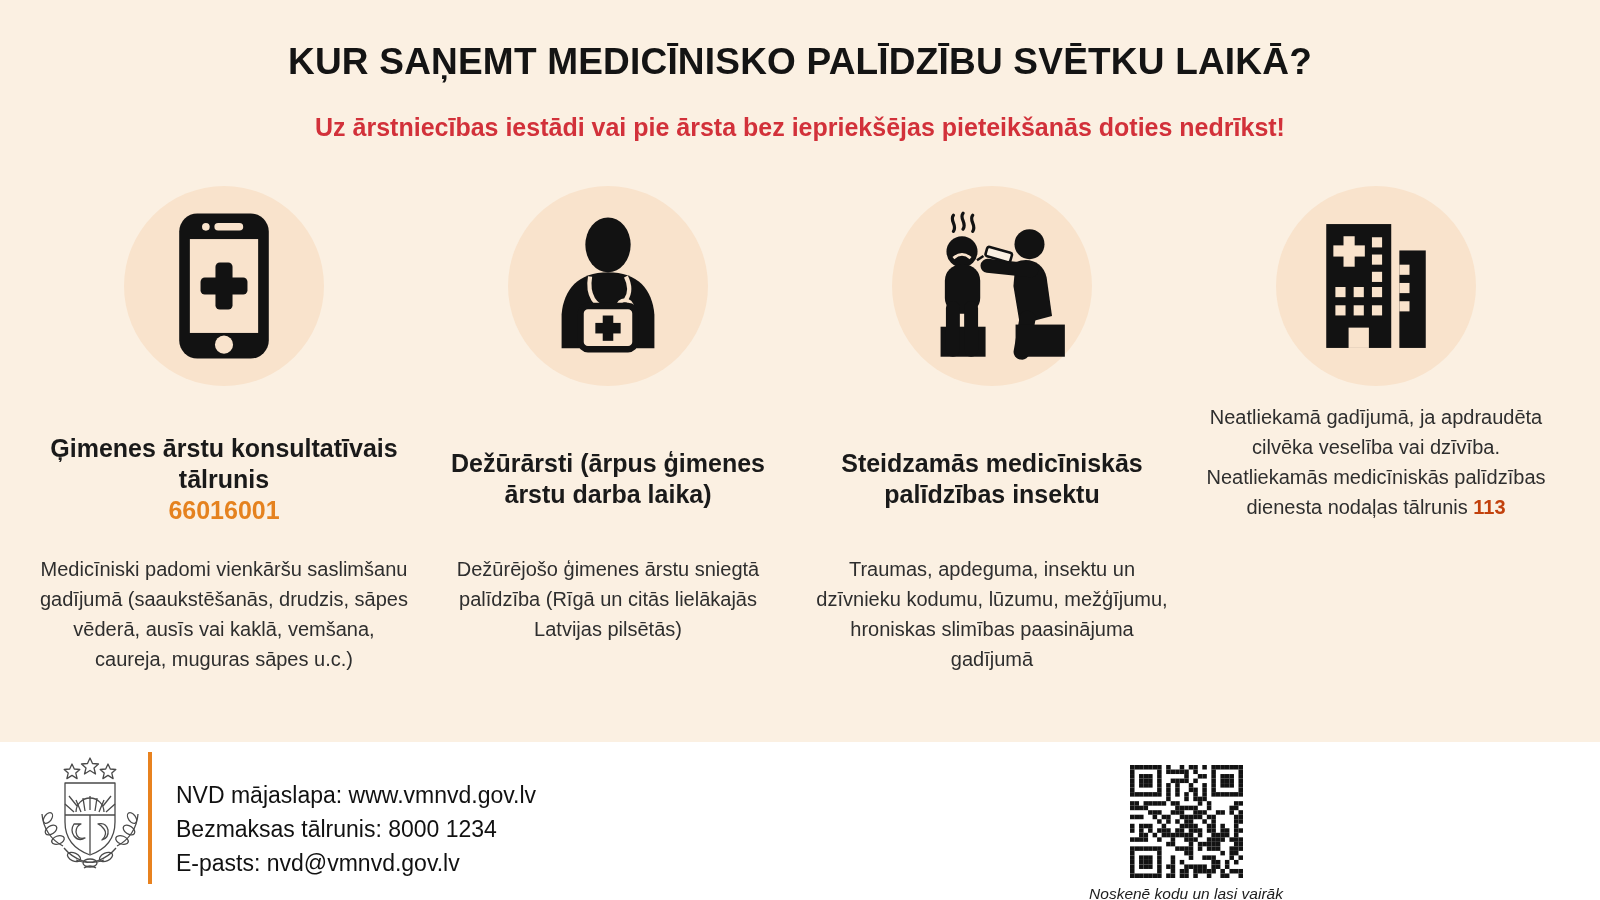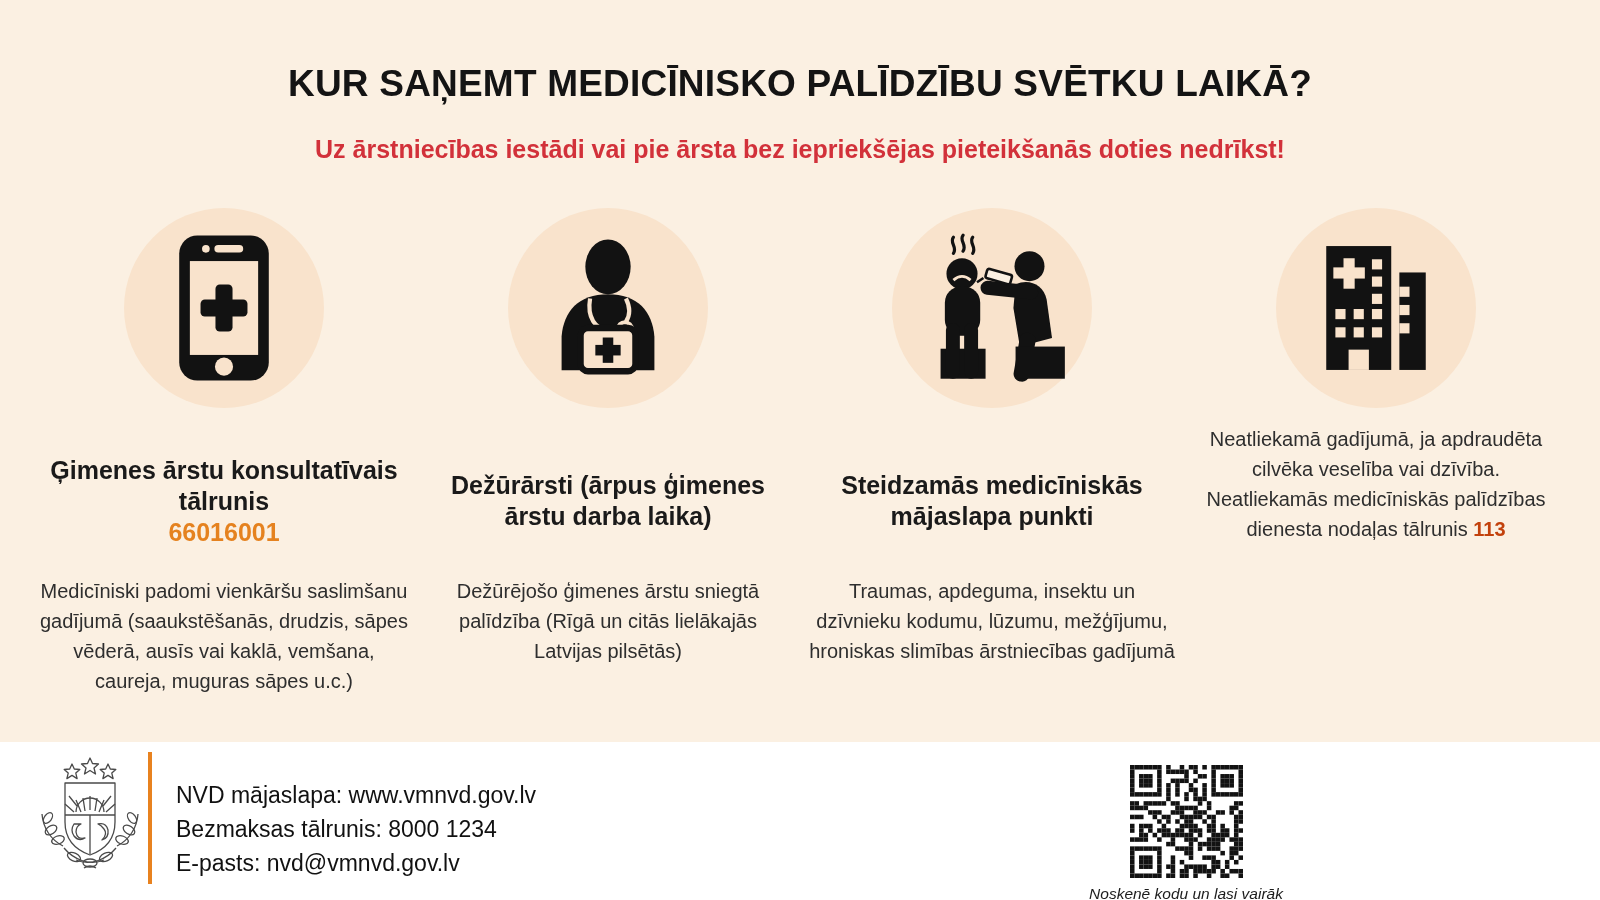--- a/index.html
+++ b/index.html
@@ -1,20 +1,20 @@
 <!DOCTYPE html>
 <html><head>
 <meta charset="utf-8">
 <style>
   html,body{margin:0;padding:0;background:#ffffff;}
   .canvas{position:relative;width:1600px;height:900px;overflow:hidden;background:#ffffff;
           font-family:"Liberation Sans", sans-serif;color:#161616;}
   
   .hero{position:absolute;top:0;left:0;width:1600px;height:742px;background:#fbf0e2;}
-  .page-title{margin:0;padding-top:62px;text-align:center;font-size:37px;line-height:44px;
+  .page-title{margin:0;padding-top:40px;text-align:center;font-size:37px;line-height:44px;
               font-weight:bold;letter-spacing:.2px;color:#141414;}
   .page-subtitle{margin:28px 0 0 0;text-align:center;font-size:25px;line-height:30px;
                  font-weight:bold;color:#d2313a;}
   .cards{display:flex;margin-top:44px;padding:0 32px;}
   .card{flex:1 1 0;text-align:center;padding:0 8px;}
   .icon-circle{width:200px;height:200px;border-radius:50%;background:#f9e3cc;margin:0 auto;
                display:flex;align-items:center;justify-content:center;}
   .card-title{margin-top:34px;min-height:118px;display:flex;flex-direction:column;
               justify-content:center;font-size:25px;line-height:31px;font-weight:bold;color:#1a1a1a;}
   .phone-big{color:#e5821f;font-weight:bold;}
@@ -95,23 +95,23 @@
             <circle cx="105" cy="31" r="14" fill="#121212"></circle>
             <path d="M92 48 C 104 42 118 48 121 62 L126 98 L96 106 L90 70 Z" fill="#121212"></path>
             <rect x="60" y="44" width="54" height="13" rx="6.5" fill="#121212" transform="rotate(6 60 44)"></rect>
             <rect x="66" y="33" width="24" height="9" rx="2" fill="#fbf0e2" stroke="#121212" stroke-width="2.4" transform="rotate(16 66 33)"></rect>
             <line x1="62" y1="42" x2="56" y2="46" stroke="#121212" stroke-width="2.4"></line>
             <rect x="97" y="92" width="15" height="46" rx="7" fill="#121212" transform="rotate(10 97 92)"></rect>
             <rect x="92" y="106" width="46" height="30" fill="#121212"></rect>
           </svg>
         </div>
         <div class="card-title">
-          <span>Steidzamās medicīniskās mājaslapa punkti</span>
-        </div>
-        <p class="card-body">Traumas, apdeguma, insektu un dzīvnieku kodumu, lūzumu, mežģījumu, hroniskas slimības ārstniecības gadījumā</p>
+          <span>Steidzamās medicīniskās palīdzības insektu</span>
+        </div>
+        <p class="card-body">Traumas, apdeguma, insektu un dzīvnieku kodumu, lūzumu, mežģījumu, hroniskas slimības paasinājuma gadījumā</p>
       </div>
 
       <div class="card">
         <div class="icon-circle">
           <svg width="112" height="132" viewBox="0 0 110 130">
             <rect x="6" y="4" width="64" height="122" fill="#121212"></rect>
             <rect x="23" y="16" width="11" height="30" fill="#f9e3cc"></rect>
             <rect x="13" y="25" width="31" height="11" fill="#f9e3cc"></rect>
             <rect x="51" y="17" width="10" height="10" fill="#f9e3cc"></rect>
             <rect x="51" y="34" width="10" height="10" fill="#f9e3cc"></rect>

